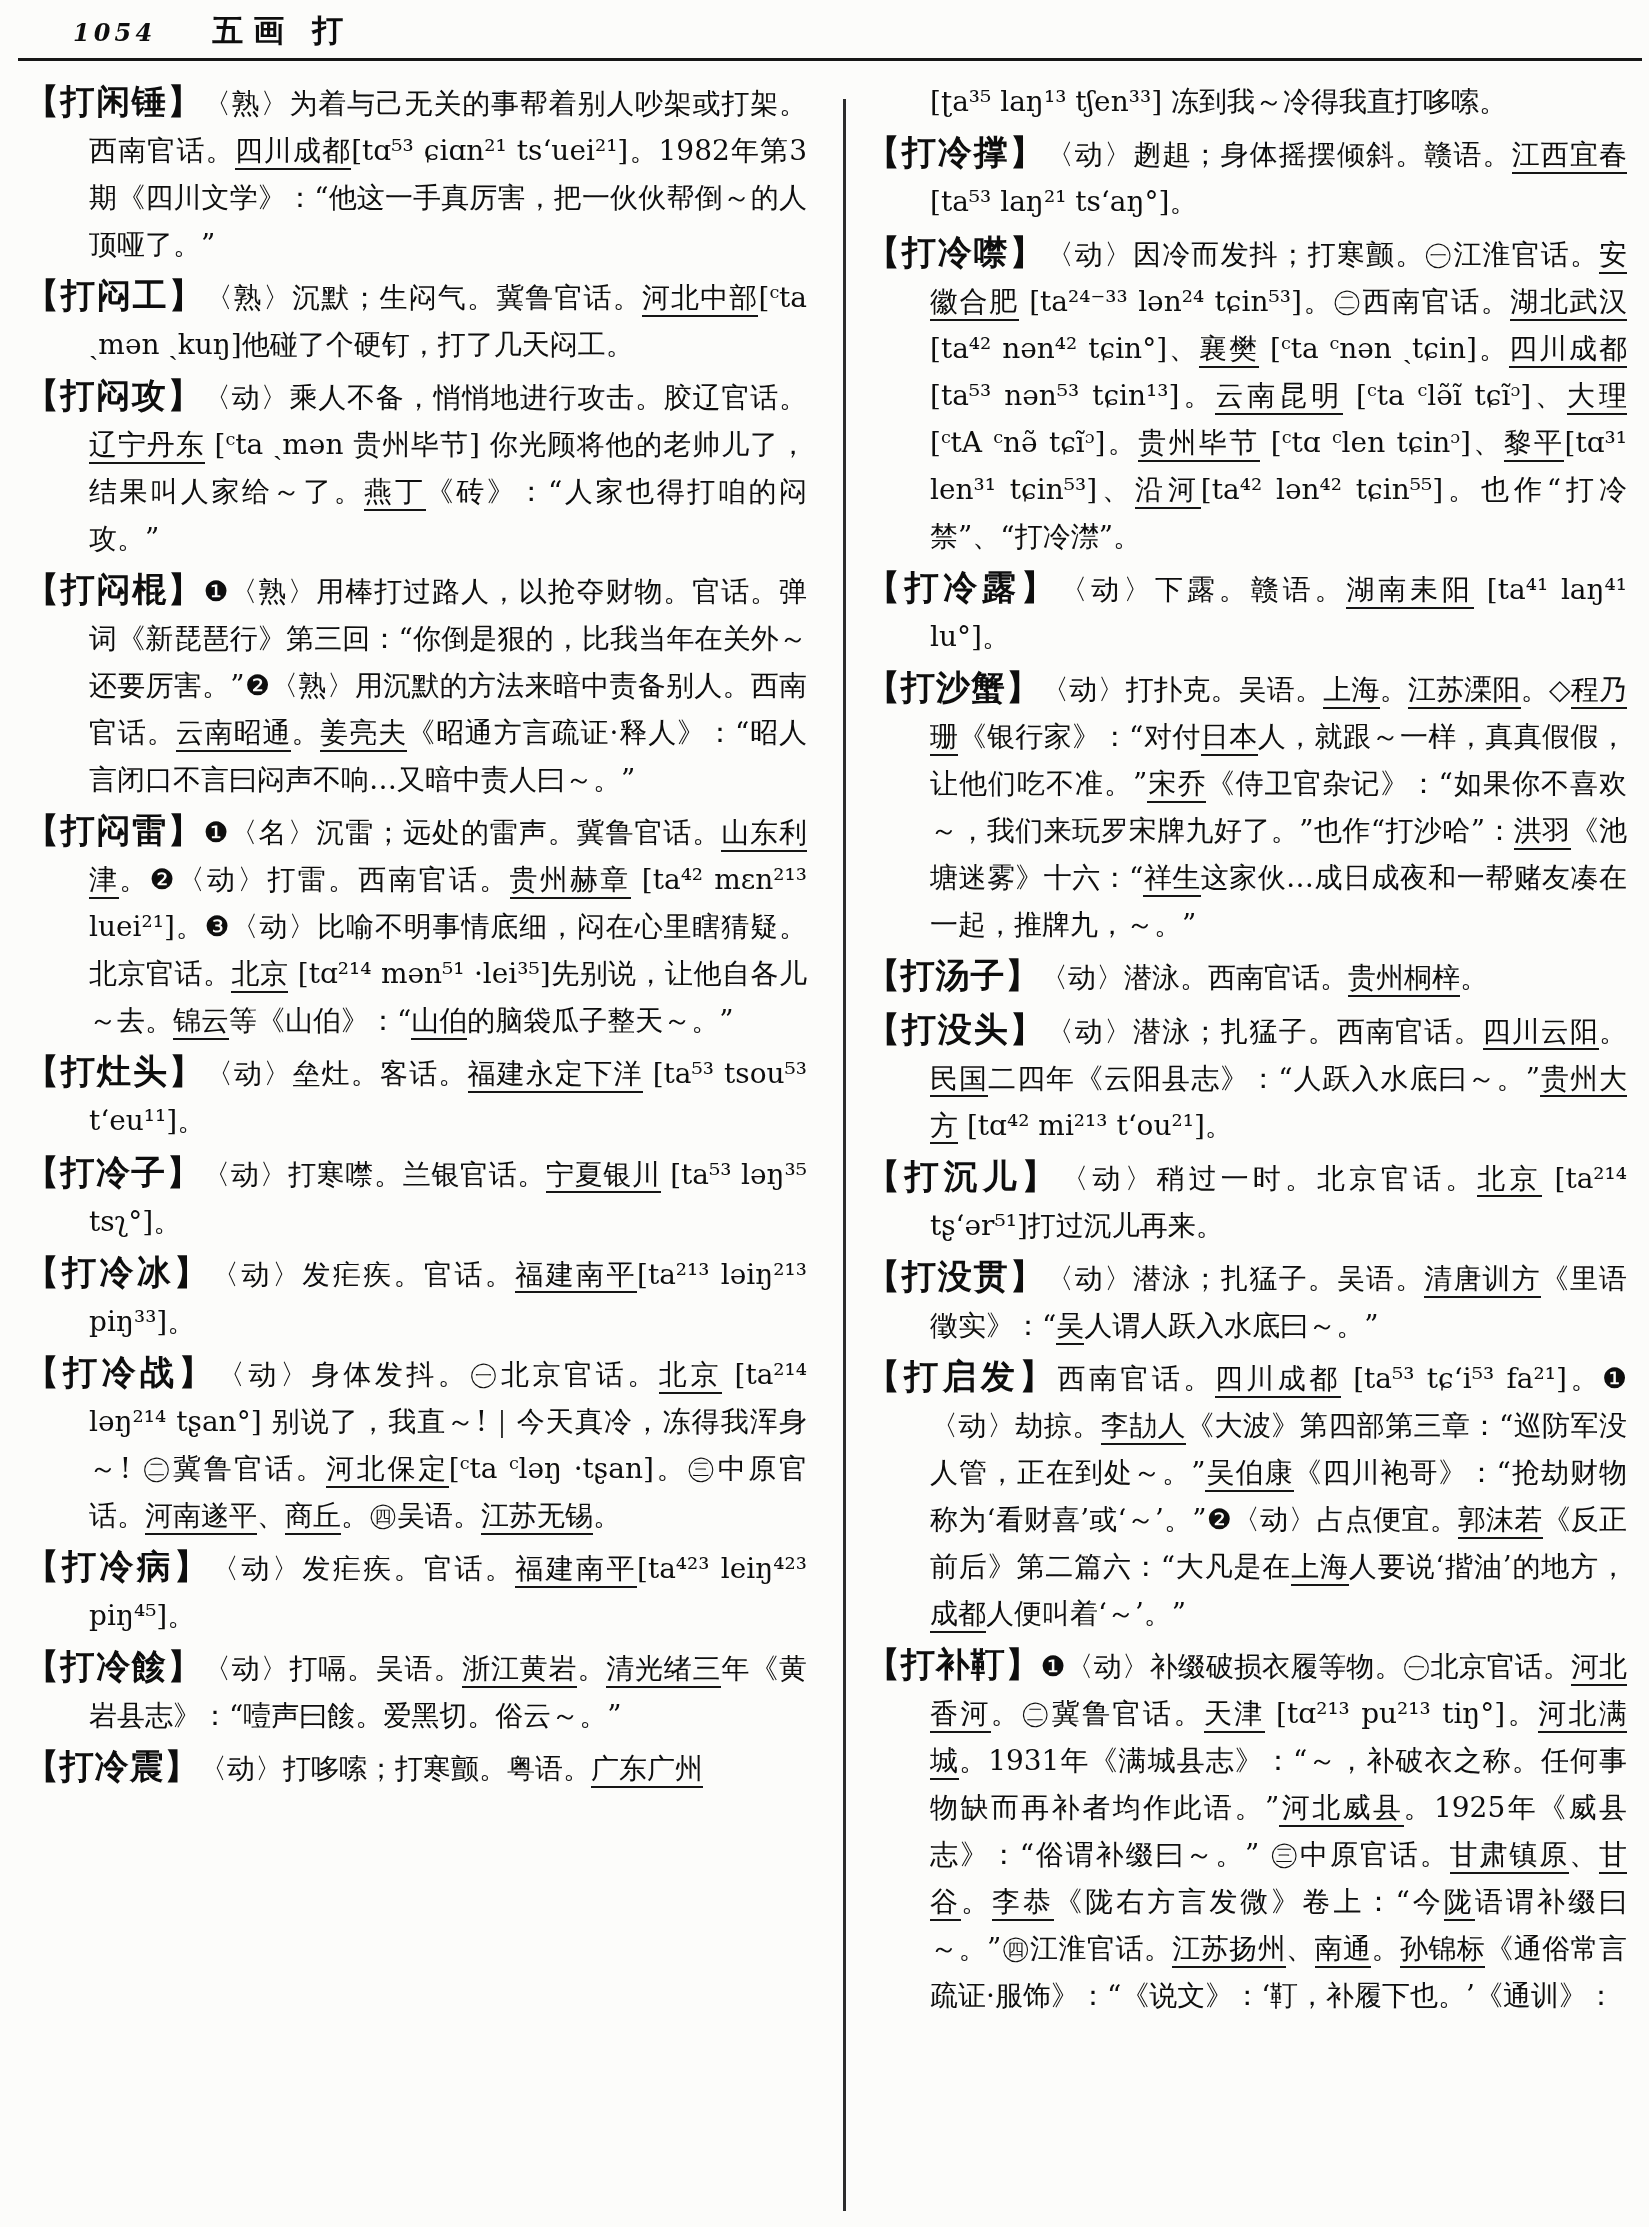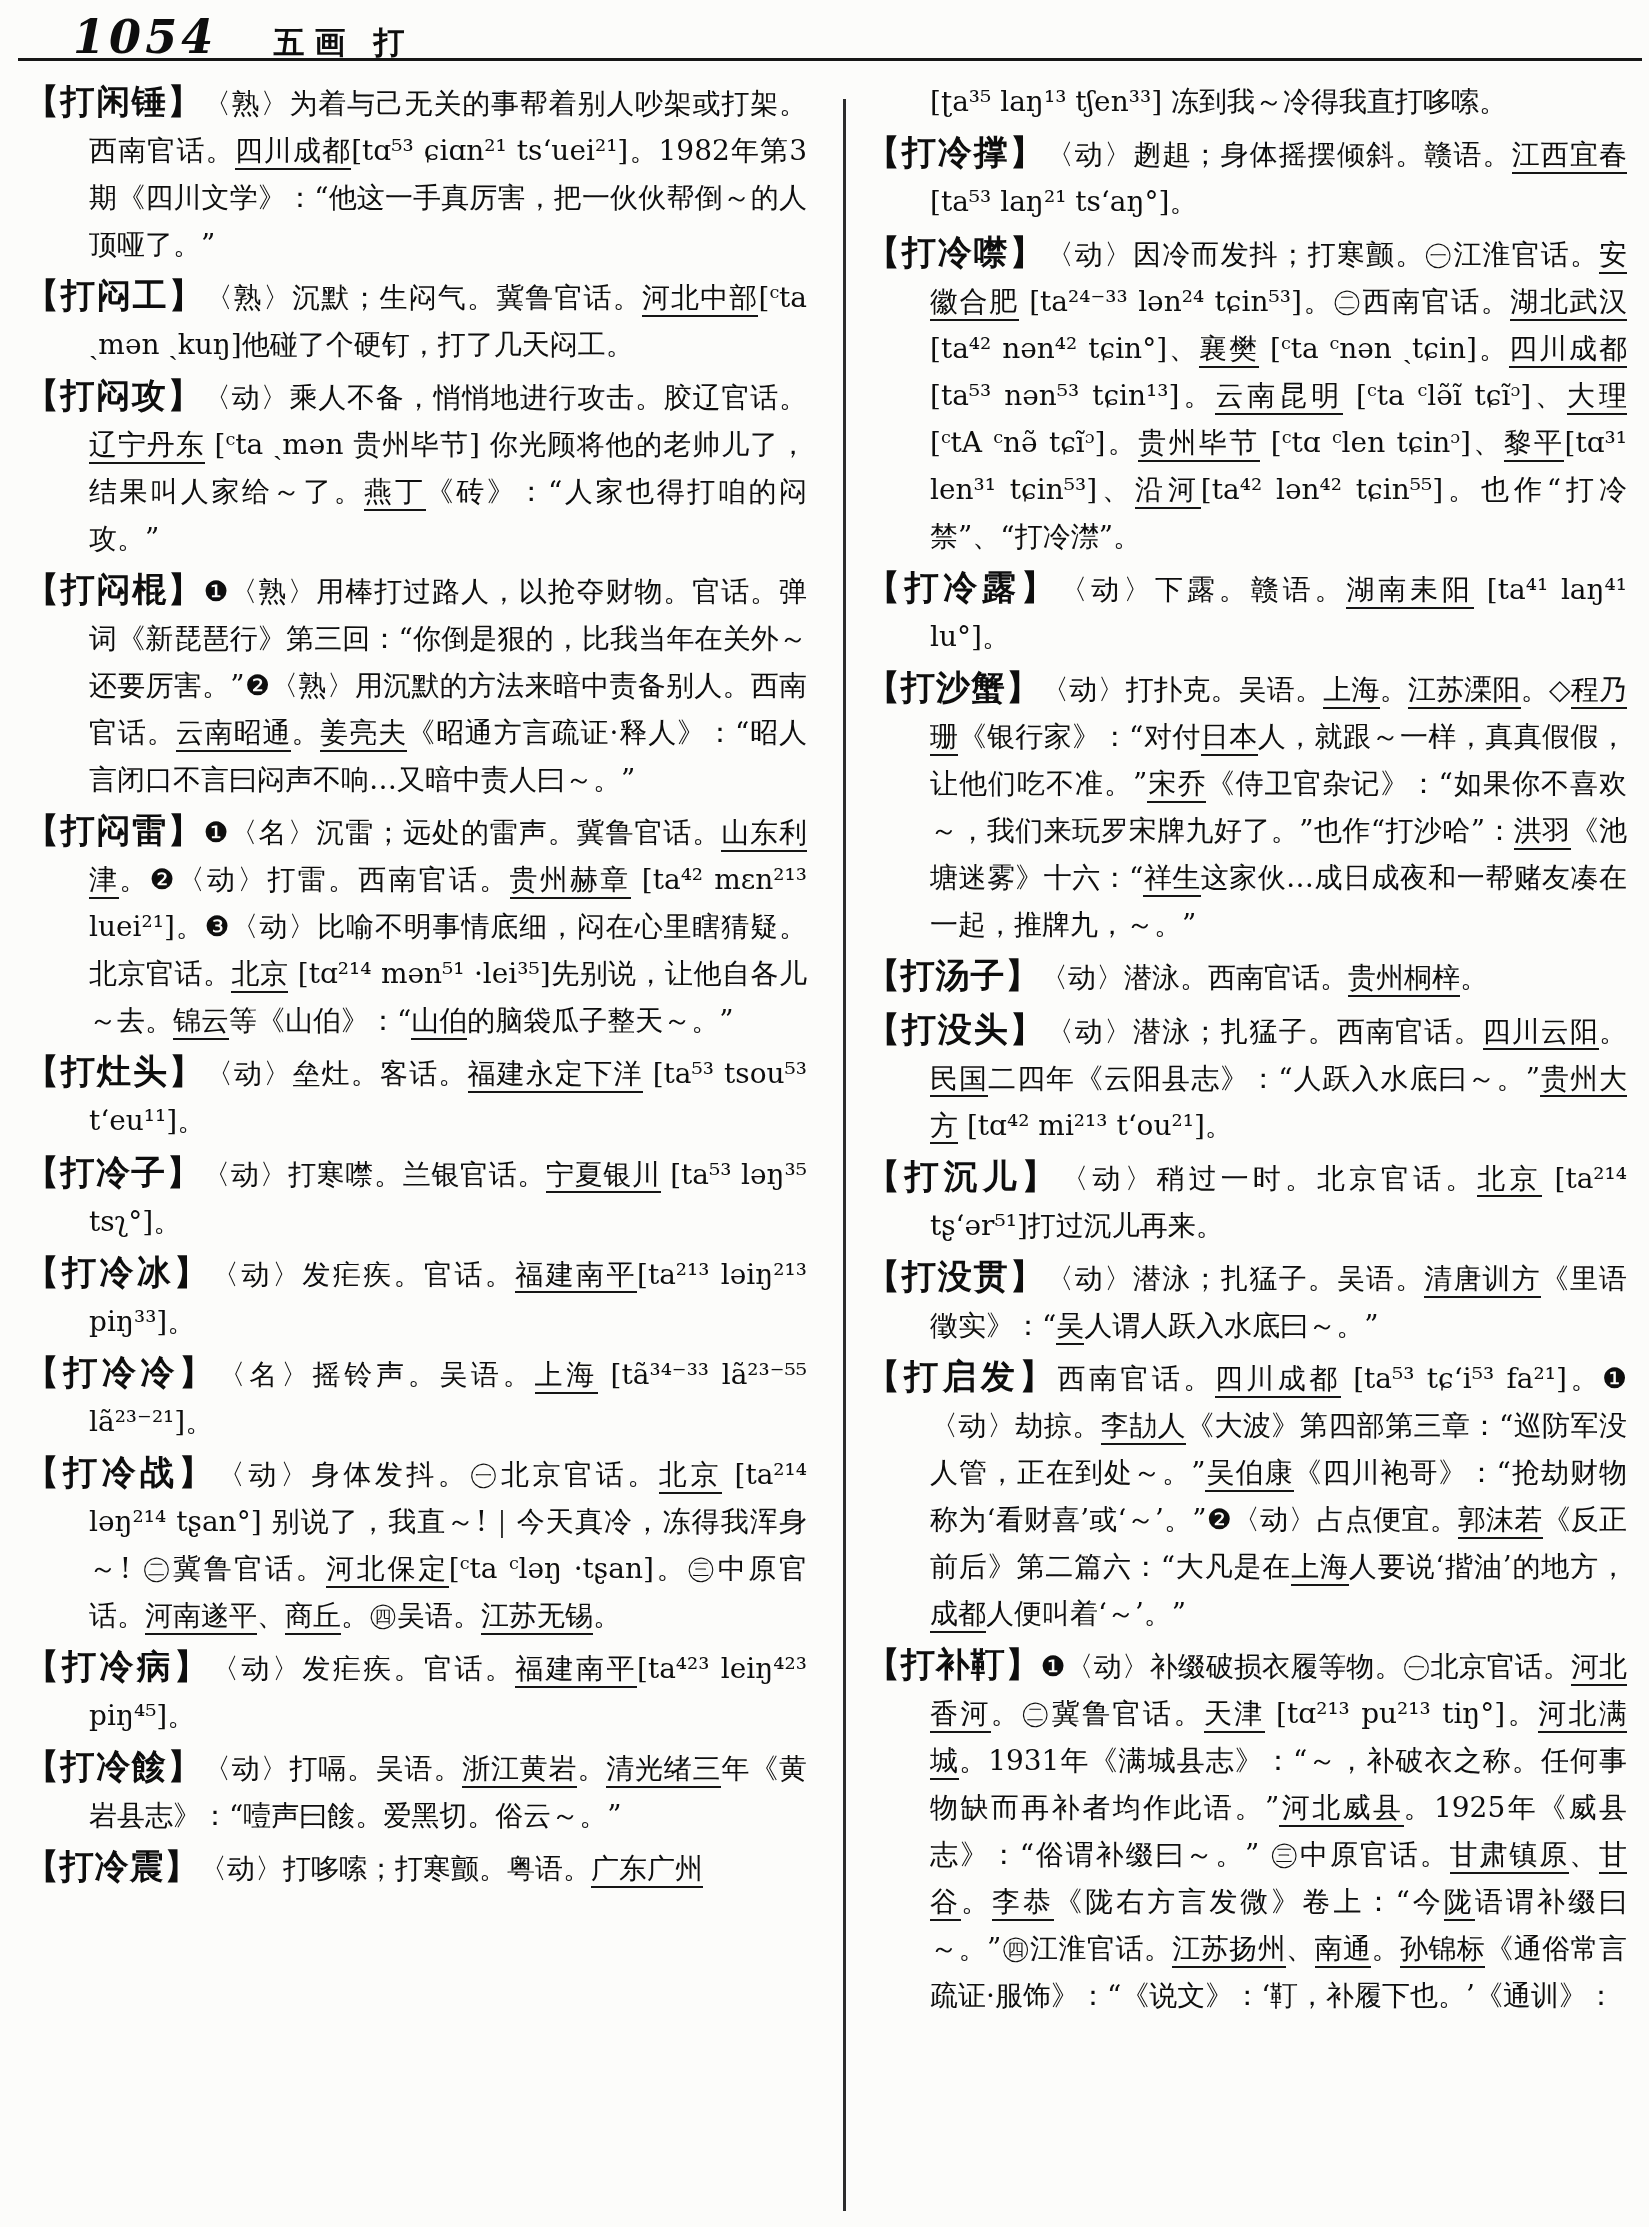--- a/index.html
+++ b/index.html
@@ -2,21 +2,21 @@
 <html style="font-size:13.2px"><head>
 <meta charset="utf-8">
 <style>
   html,body{margin:0;padding:0;background:#e8e8e4;}
   .page{
     position:relative;width:1650px;height:2227px;margin:0 auto;
     background:#fcfcfa;color:#0e0e0e;overflow:hidden;
     font-family:"DejaVu Serif","Liberation Serif",serif;
   }
   .pagehead{position:absolute;top:10px;left:73px;display:flex;align-items:baseline;}
-  .pageno{font-size:46px;font-weight:700;font-style:italic;letter-spacing:4.1px;}
+  .pageno{font-size:24px;font-weight:700;font-style:italic;letter-spacing:4.1px;}
   .section{font-size:31px;font-weight:700;letter-spacing:10px;margin-left:56px;}
   .radical{font-size:31px;font-weight:700;margin-left:18px;}
   .headrule{position:absolute;left:18px;top:58px;width:1624px;height:3.3px;background:#171717;}
   .divider{position:absolute;left:843px;top:99px;height:2112px;width:2.5px;background:#2c2c2c;}
   .col{position:absolute;top:78px;}
   .col.left{left:25px;width:782px;}
   .col.right{left:866px;width:761px;}
   .entry{
     font-size:28px;line-height:47px;text-align:justify;
     padding-left:64px;text-indent:-64px;margin-bottom:4.1px;
@@ -39,21 +39,20 @@
   <div class="divider"></div>
   <div class="col left">
       <div class="entry"><span class="hw">【打闲锤】</span><span class="seg">〈熟〉为着与己无关的事帮着别人吵架或打架。西南官话。</span><span class="u">四川成都</span><span class="seg">[tɑ⁵³ ɕiɑn²¹ ts‘uei²¹]。1982年第3期《四川文学》：“他这一手真厉害，把一伙伙帮倒～的人顶哑了。”</span></div>
       <div class="entry"><span class="hw">【打闷工】</span><span class="seg">〈熟〉沉默；生闷气。冀鲁官话。</span><span class="u">河北中部</span><span class="seg">[ᶜta ˎmən ˎkuŋ]他碰了个硬钉，打了几天闷工。</span></div>
       <div class="entry"><span class="hw">【打闷攻】</span><span class="seg">〈动〉乘人不备，悄悄地进行攻击。胶辽官话。</span><span class="u">辽宁丹东</span><span class="seg"> [ᶜta ˎmən 贵州毕节] 你光顾将他的老帅儿了，结果叫人家给～了。</span><span class="u">燕丁</span><span class="seg">《砖》：“人家也得打咱的闷攻。”</span></div>
       <div class="entry"><span class="hw">【打闷棍】</span><span class="seg">❶〈熟〉用棒打过路人，以抢夺财物。官话。弹词《新琵琶行》第三回：“你倒是狠的，比我当年在关外～还要厉害。”❷〈熟〉用沉默的方法来暗中责备别人。西南官话。</span><span class="u">云南昭通</span><span class="seg">。</span><span class="u">姜亮夫</span><span class="seg">《昭通方言疏证·释人》：“昭人言闭口不言曰闷声不响…又暗中责人曰～。”</span></div>
       <div class="entry"><span class="hw">【打闷雷】</span><span class="seg">❶〈名〉沉雷；远处的雷声。冀鲁官话。</span><span class="u">山东利津</span><span class="seg">。❷〈动〉打雷。西南官话。</span><span class="u">贵州赫章</span><span class="seg"> [ta⁴² mɛn²¹³ luei²¹]。❸〈动〉比喻不明事情底细，闷在心里瞎猜疑。北京官话。</span><span class="u">北京</span><span class="seg"> [tɑ²¹⁴ mən⁵¹ ·lei³⁵]先别说，让他自各儿～去。</span><span class="u">锦云</span><span class="seg">等《山伯》：“</span><span class="u">山伯</span><span class="seg">的脑袋瓜子整天～。”</span></div>
       <div class="entry"><span class="hw">【打灶头】</span><span class="seg">〈动〉垒灶。客话。</span><span class="u">福建永定下洋</span><span class="seg"> [ta⁵³ tsou⁵³ t‘eu¹¹]。</span></div>
       <div class="entry"><span class="hw">【打冷子】</span><span class="seg">〈动〉打寒噤。兰银官话。</span><span class="u">宁夏银川</span><span class="seg"> [ta⁵³ ləŋ³⁵ tsʅ°]。</span></div>
       <div class="entry"><span class="hw">【打冷冰】</span><span class="seg">〈动〉发疟疾。官话。</span><span class="u">福建南平</span><span class="seg">[ta²¹³ ləiŋ²¹³ piŋ³³]。</span></div>
-      <div class="entry"><span class="hw">【打冷冷】</span><span class="seg">〈名〉摇铃声。吴语。</span><span class="u">上海</span><span class="seg"> [tã³⁴⁻³³ lã²³⁻⁵⁵ lã²³⁻²¹]。</span></div>
       <div class="entry"><span class="hw">【打冷战】</span><span class="seg">〈动〉身体发抖。㊀北京官话。</span><span class="u">北京</span><span class="seg"> [ta²¹⁴ ləŋ²¹⁴ tʂan°] 别说了，我直～!｜今天真冷，冻得我浑身～! ㊁冀鲁官话。</span><span class="u">河北保定</span><span class="seg">[ᶜta ᶜləŋ ·tʂan]。㊂中原官话。</span><span class="u">河南遂平</span><span class="seg">、</span><span class="u">商丘</span><span class="seg">。㊃吴语。</span><span class="u">江苏无锡</span><span class="seg">。</span></div>
       <div class="entry"><span class="hw">【打冷病】</span><span class="seg">〈动〉发疟疾。官话。</span><span class="u">福建南平</span><span class="seg">[ta⁴²³ leiŋ⁴²³ piŋ⁴⁵]。</span></div>
       <div class="entry"><span class="hw">【打冷餩】</span><span class="seg">〈动〉打嗝。吴语。</span><span class="u">浙江黄岩</span><span class="seg">。</span><span class="u">清光绪三</span><span class="seg">年《黄岩县志》：“噎声曰餩。爱黑切。俗云～。”</span></div>
       <div class="entry"><span class="hw">【打冷震】</span><span class="seg">〈动〉打哆嗦；打寒颤。粤语。</span><span class="u">广东广州</span></div>
     </div>
   <div class="col right">
       <div class="entry cont"><span class="seg">[ʈa³⁵ laŋ¹³ tʃen³³] 冻到我～冷得我直打哆嗦。</span></div>
       <div class="entry"><span class="hw">【打冷撑】</span><span class="seg">〈动〉趔趄；身体摇摆倾斜。赣语。</span><span class="u">江西宜春</span><span class="seg"> [ta⁵³ laŋ²¹ ts‘aŋ°]。</span></div>
       <div class="entry"><span class="hw">【打冷噤】</span><span class="seg">〈动〉因冷而发抖；打寒颤。㊀江淮官话。</span><span class="u">安徽合肥</span><span class="seg"> [ta²⁴⁻³³ lən²⁴ tɕin⁵³]。㊁西南官话。</span><span class="u">湖北武汉</span><span class="seg"> [ta⁴² nən⁴² tɕin°]、</span><span class="u">襄樊</span><span class="seg"> [ᶜta ᶜnən ˎtɕin]。</span><span class="u">四川成都</span><span class="seg"> [ta⁵³ nən⁵³ tɕin¹³]。</span><span class="u">云南昆明</span><span class="seg"> [ᶜta ᶜlə̃ĩ tɕĩᵓ]、</span><span class="u">大理</span><span class="seg"> [ᶜtA ᶜnə̃ tɕĩᵓ]。</span><span class="u">贵州毕节</span><span class="seg"> [ᶜtɑ ᶜlen tɕinᵓ]、</span><span class="u">黎平</span><span class="seg">[tɑ³¹ len³¹ tɕin⁵³]、</span><span class="u">沿河</span><span class="seg">[ta⁴² lən⁴² tɕin⁵⁵]。也作“打冷禁”、“打冷澿”。</span></div>
       <div class="entry"><span class="hw">【打冷露】</span><span class="seg">〈动〉下露。赣语。</span><span class="u">湖南耒阳</span><span class="seg"> [ta⁴¹ laŋ⁴¹ lu°]。</span></div>

